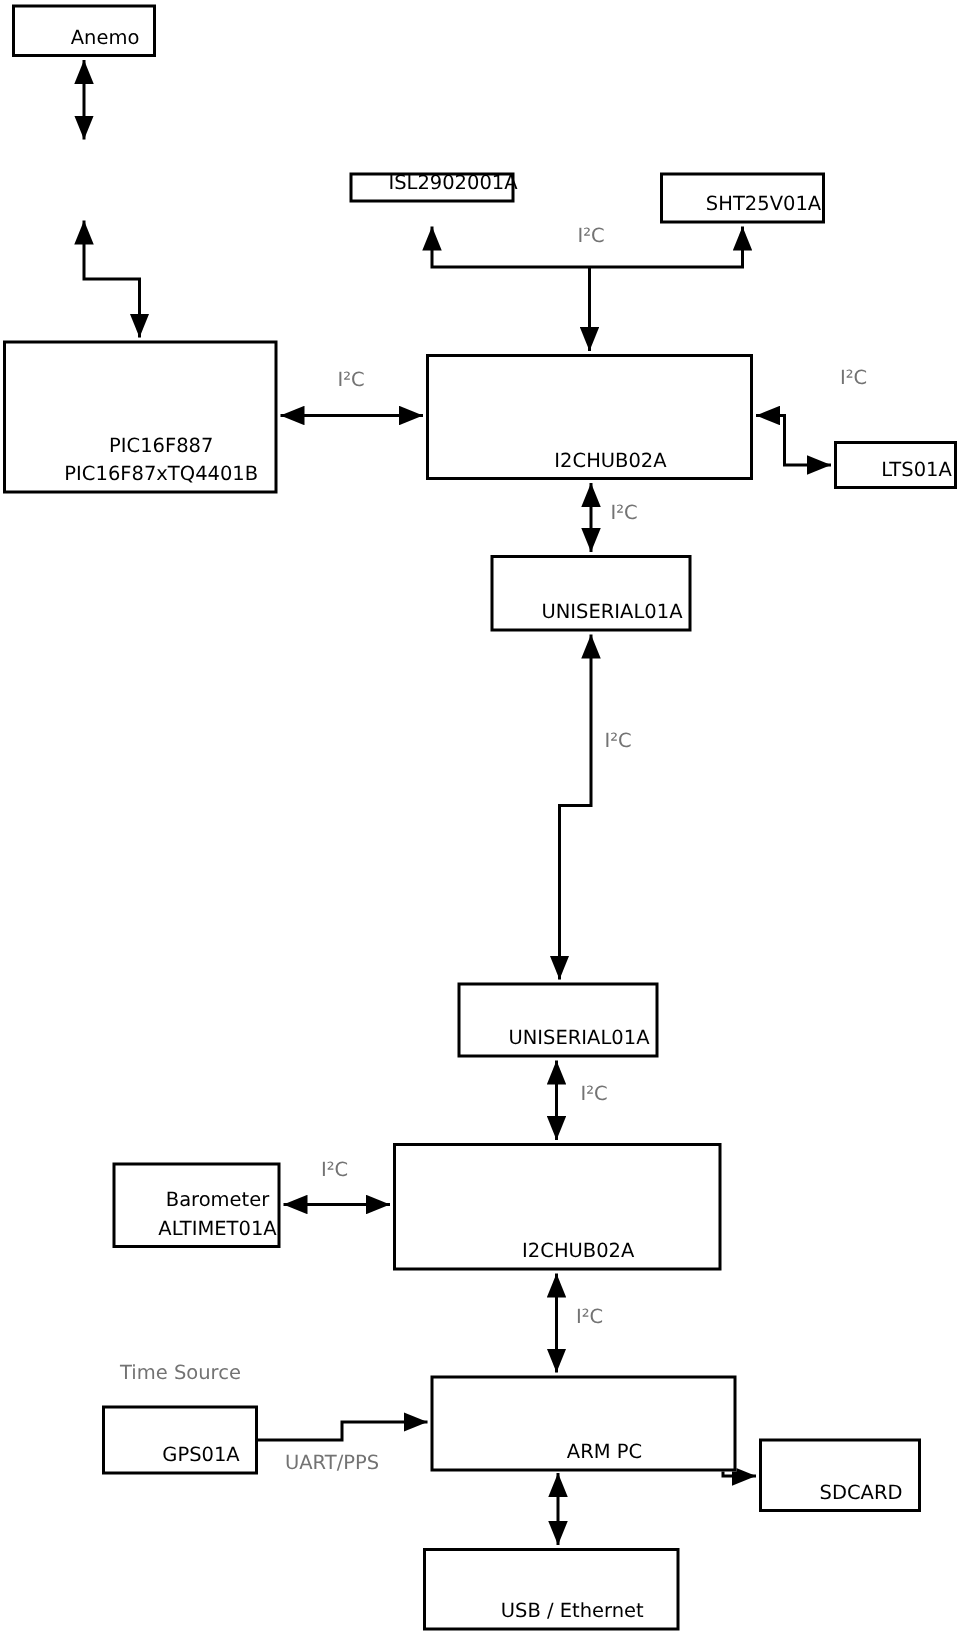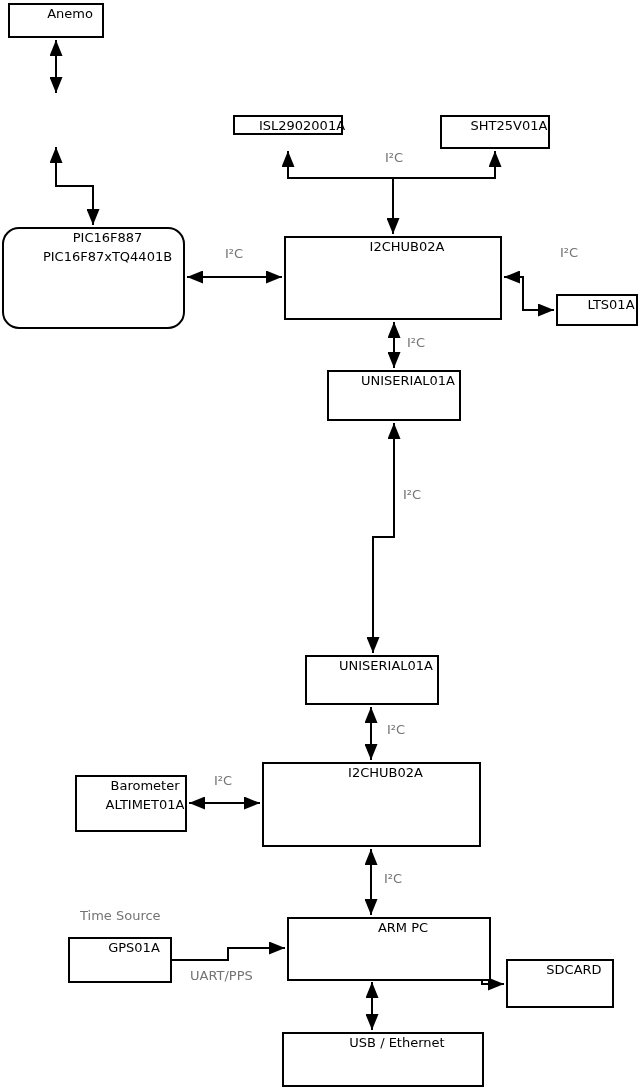--- a/index.html
+++ b/index.html
@@ -1,39 +1,39 @@
 <!DOCTYPE html>
 <html><head>
 <meta charset="utf-8">
 <style>
   html,body{margin:0;padding:0;background:#ffffff;}
   body{width:640px;height:1089px;font-family:"DejaVu Sans","Liberation Sans",sans-serif;}
   .canvas{position:relative;width:640px;height:1089px;background:#ffffff;overflow:hidden;}
   svg.edges{position:absolute;left:0;top:0;width:640px;height:1089px;}
   .node{position:absolute;box-sizing:border-box;border:2px solid #000000;background:#ffffff;
-        display:flex;align-items:flex-start;justify-content:center;text-align:center;padding-left:28px;}
+        display:flex;align-items:flex-end;justify-content:center;text-align:center;padding-left:28px;}
   .lbl{white-space:pre-line;font-size:13px;line-height:1.45;color:#000000;}
   .elabel{position:absolute;font-size:13px;color:#737373;white-space:nowrap;}
 
   
   .n-anemo{left:8px;top:3px;width:96px;height:35px;}
   .n-wind{left:7px;top:95px;width:99px;height:50px;}
-  .n-pic{left:2px;top:227px;width:183px;height:102px;border-radius:17px;}
+  .n-pic{left:2px;top:227px;width:183px;height:102px;}
   .n-isl{left:233px;top:115px;width:110px;height:20px;}
   .n-sht{left:440px;top:115px;width:110px;height:34px;}
   .n-hub1{left:284px;top:236px;width:218px;height:84px;}
   .n-lts{left:556px;top:294px;width:82px;height:32px;}
   .n-uni1{left:327px;top:370px;width:134px;height:51px;}
   .n-uni2{left:305px;top:655px;width:134px;height:50px;}
   .n-baro{left:75px;top:775px;width:112px;height:57px;}
   .n-hub2{left:262px;top:762px;width:219px;height:85px;}
   .n-gps{left:68px;top:937px;width:104px;height:46px;}
   .n-armpc{left:287px;top:917px;width:204px;height:64px;}
   .n-sdcard{left:506px;top:959px;width:108px;height:49px;}
-  .n-usb{left:282px;top:1032px;width:202px;height:55px;}
+  .n-usb{left:282px;top:1032px;width:171px;height:55px;}
 
   
   .l-i2c1{left:225px;top:246px;}
   .l-i2c2{left:385px;top:150px;}
   .l-i2c3{left:560px;top:245px;}
   .l-i2c4{left:407px;top:335px;}
   .l-i2c5{left:403px;top:487px;}
   .l-i2c6{left:387px;top:722px;}
   .l-i2c7{left:214px;top:773px;}
   .l-i2c8{left:384px;top:871px;}

